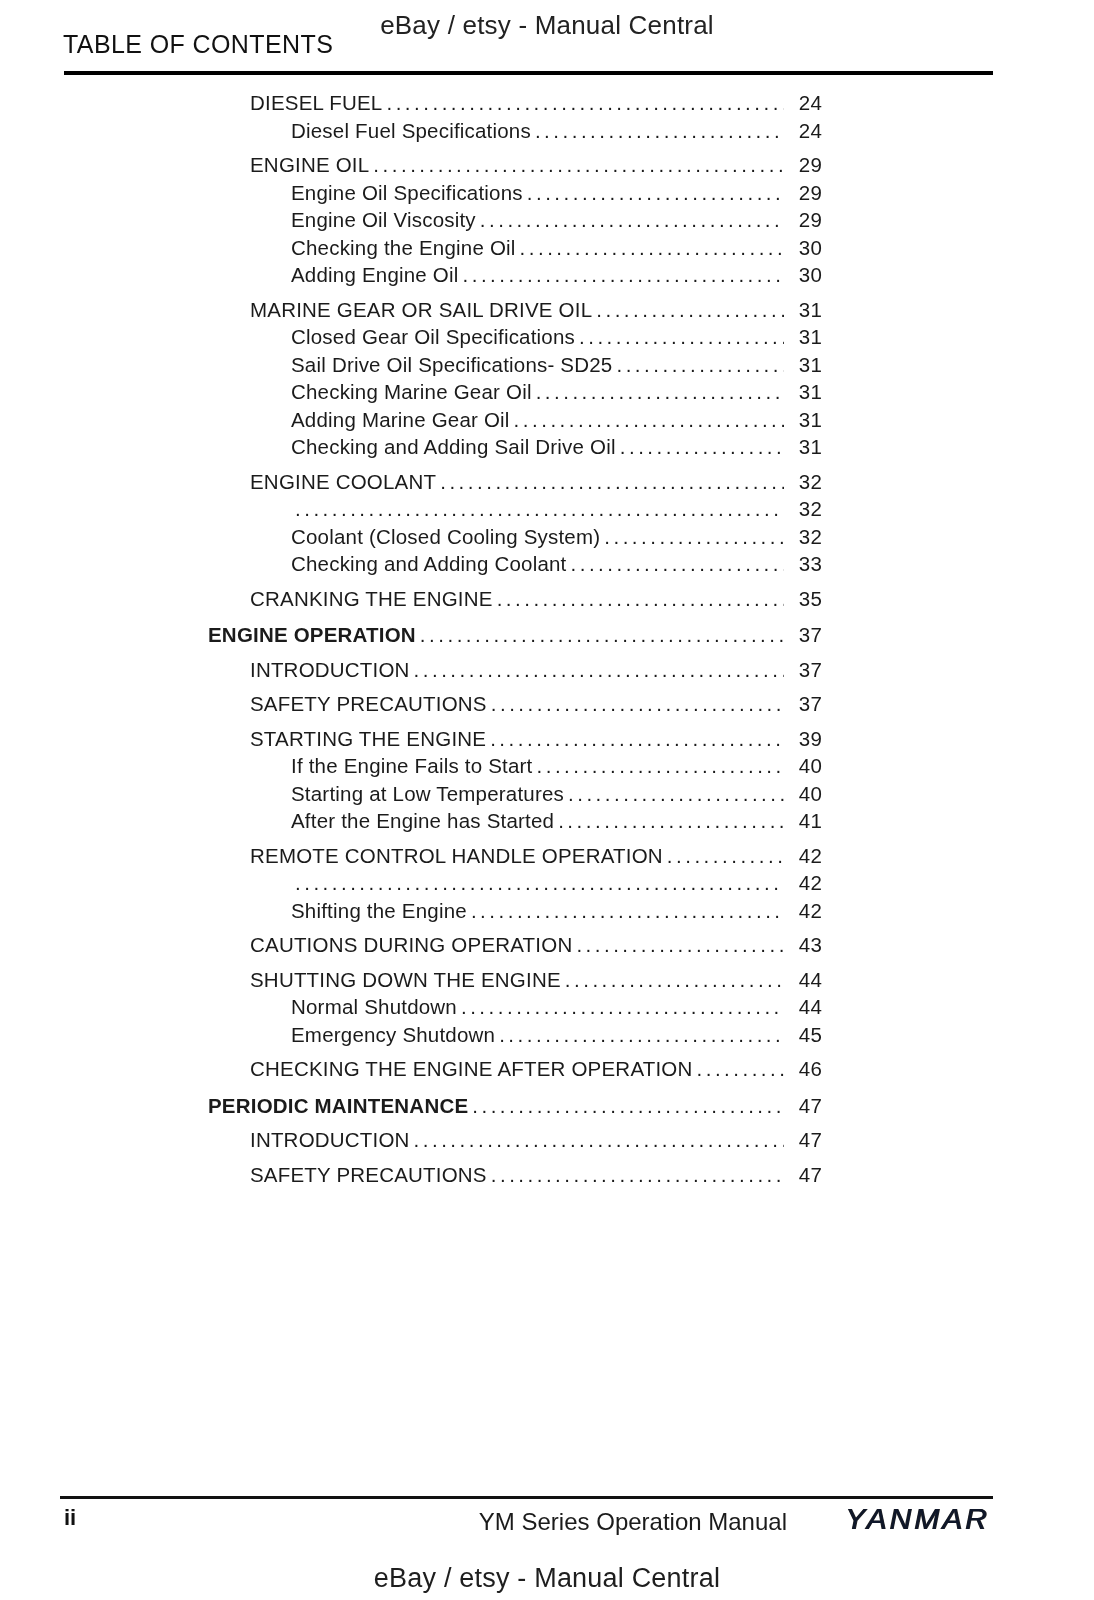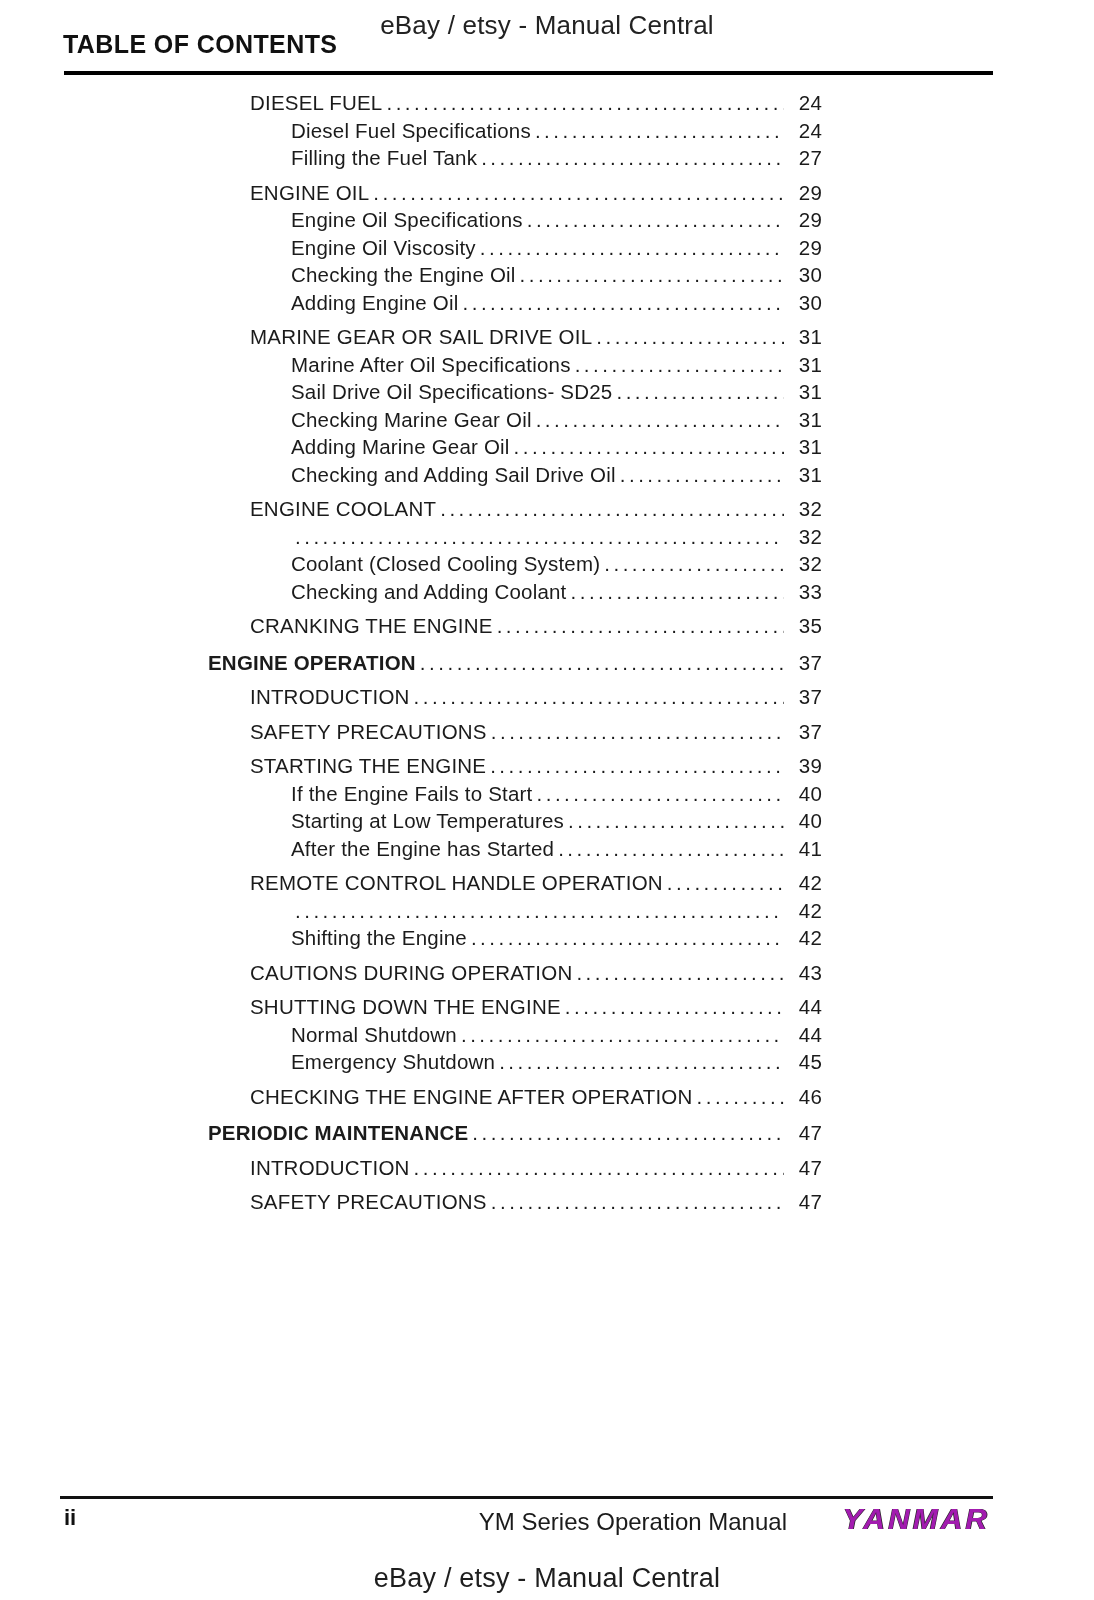--- a/index.html
+++ b/index.html
@@ -6,21 +6,21 @@
   .page{
     position:relative;width:1094px;height:1600px;background:#ffffff;
     font-family:"Liberation Sans", sans-serif;color:#1b1b1b;overflow:hidden;
   }
   .wm-top{
     position:absolute;top:10px;left:0;width:100%;text-align:center;
     font-size:26px;color:#222;letter-spacing:0.2px;
   }
   .title{
     position:absolute;left:63px;top:30px;margin:0;
-    font-size:25px;font-weight:bold;letter-spacing:0.4px;color:#111;
+    font-size:25px;font-weight:normal;letter-spacing:0.4px;color:#111;
   }
   .rule-top{
     position:absolute;left:64px;top:71px;width:929px;height:4px;background:#000;
   }
   .toc{
     position:absolute;left:208px;top:82px;width:614px;
     display:flex;flex-direction:column;
     font-size:20.5px;letter-spacing:0.2px;
   }
   .toc-row{
@@ -45,22 +45,22 @@
   }
   .footer{position:absolute;left:0;top:1500px;width:100%;height:40px;}
   .folio{
     position:absolute;left:64px;top:5px;font-size:22px;font-weight:bold;color:#111;
   }
   .manual{
     position:absolute;right:307px;top:8px;font-size:24px;color:#1b1b1b;
   }
   .brand{
     position:absolute;right:104px;top:2px;
-    font-size:30px;font-weight:bold;font-style:italic;
-    letter-spacing:3px;color:#a21caf;
+    font-size:30px;font-weight:normal;font-style:italic;
+    letter-spacing:3px;color:#0f172a;
     text-shadow:0.6px 0 0 #262626,-0.6px 0 0 #262626;
   }
   .wm-bottom{
     position:absolute;top:1563px;left:0;width:100%;text-align:center;
     font-size:27px;color:#1e1e1e;letter-spacing:0.2px;
   }
 </style>
 </head>
 <body>
 
@@ -76,25 +76,20 @@
       <div class="toc-row l2">
     <span class="toc-label">DIESEL FUEL</span>
     <span class="leader"></span>
     <span class="pagenum">24</span>
   </div>
       <div class="toc-row l3">
     <span class="toc-label">Diesel Fuel Specifications</span>
     <span class="leader"></span>
     <span class="pagenum">24</span>
   </div>
-      <div class="toc-row l3">
-    <span class="toc-label">Filling the Fuel Tank</span>
-    <span class="leader"></span>
-    <span class="pagenum">27</span>
-  </div>
       <div class="toc-row l2">
     <span class="toc-label">ENGINE OIL</span>
     <span class="leader"></span>
     <span class="pagenum">29</span>
   </div>
       <div class="toc-row l3">
     <span class="toc-label">Engine Oil Specifications</span>
     <span class="leader"></span>
     <span class="pagenum">29</span>
   </div>
@@ -112,21 +107,21 @@
     <span class="toc-label">Adding Engine Oil</span>
     <span class="leader"></span>
     <span class="pagenum">30</span>
   </div>
       <div class="toc-row l2">
     <span class="toc-label">MARINE GEAR OR SAIL DRIVE OIL</span>
     <span class="leader"></span>
     <span class="pagenum">31</span>
   </div>
       <div class="toc-row l3">
-    <span class="toc-label">Marine After Oil Specifications</span>
+    <span class="toc-label">Closed Gear Oil Specifications</span>
     <span class="leader"></span>
     <span class="pagenum">31</span>
   </div>
       <div class="toc-row l3">
     <span class="toc-label">Sail Drive Oil Specifications- SD25</span>
     <span class="leader"></span>
     <span class="pagenum">31</span>
   </div>
       <div class="toc-row l3">
     <span class="toc-label">Checking Marine Gear Oil</span>

